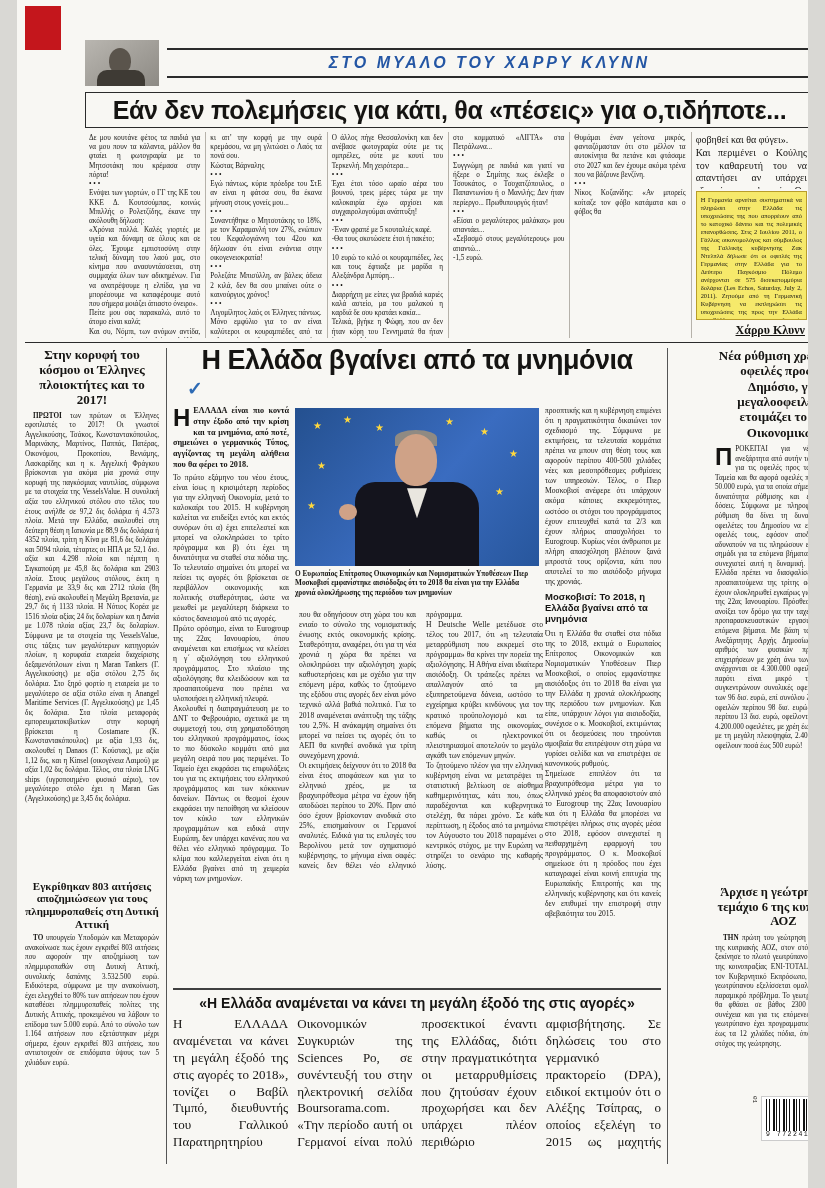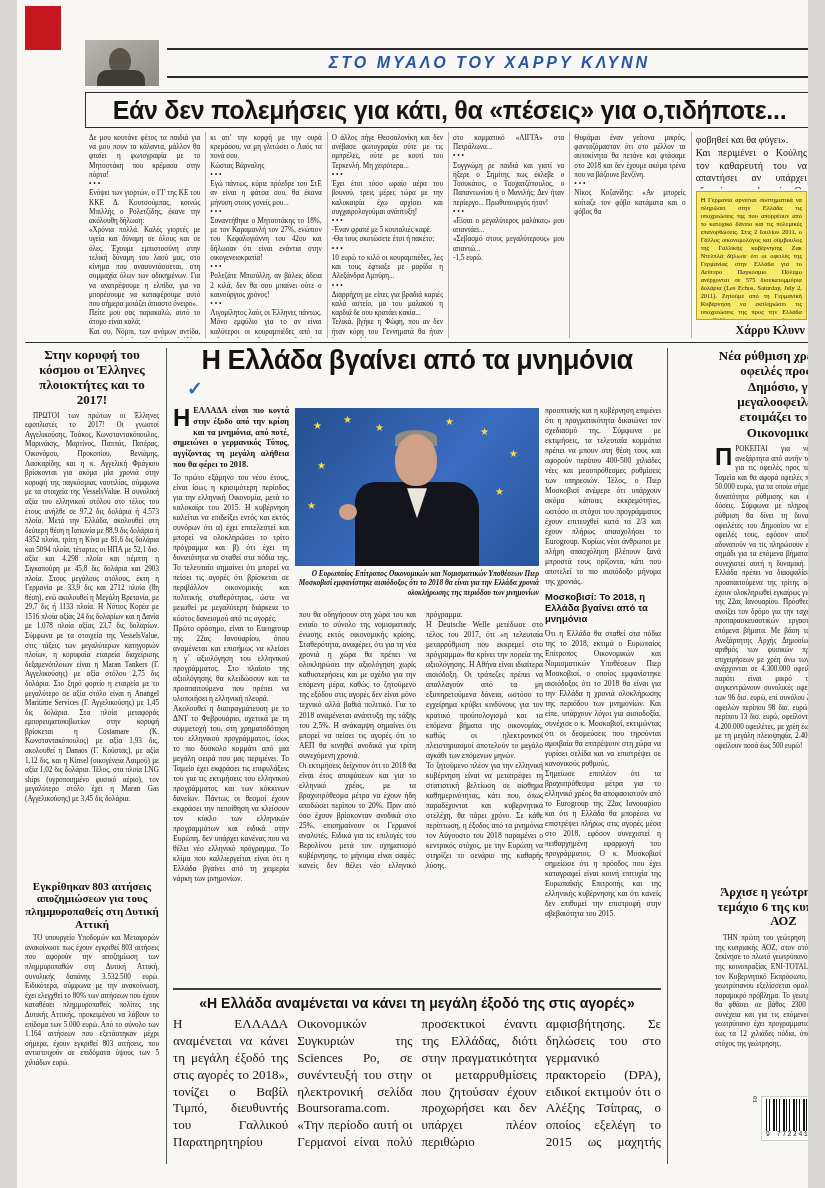--- a/index.html
+++ b/index.html
@@ -20,33 +20,33 @@
             display:flex;align-items:center;justify-content:center;}
   .lead-box span{font-weight:bold;font-size:25px;letter-spacing:-0.3px;}
 
   .klynn{position:absolute;left:68px;top:132px;width:727px;height:206px;display:flex;}
   .kcol{flex:1;padding:2px 5px 0 4px;border-right:1px solid #b6b2aa;font-size:7.2px;line-height:1.28;
         text-align:justify;white-space:pre-line;overflow:hidden;height:204px;}
   .kcol.last{border-right:none;display:flex;flex-direction:column;white-space:normal;}
   .k6top{font-size:10px;line-height:1.28;text-align:justify;white-space:pre-line;height:56px;overflow:hidden;}
   .kbox{background:#f6e96b;border:1px solid #b89d2a;padding:4px;margin-top:2px;font-size:6.4px;line-height:1.25;
         text-align:justify;height:120px;overflow:hidden;}
-  .ksig{font-weight:bold;font-size:12px;text-align:right;padding:3px 2px 0 0;}
+  .ksig{font-weight:bold;font-size:12px;text-align:right;padding:3px 2px 0 0;text-decoration:underline;}
 
   .hrule1{position:absolute;left:8px;top:342px;width:787px;border-top:1.5px solid #2b2b2b;}
   .vrule{position:absolute;top:348px;height:816px;border-left:1px solid #555;}
   .vrule.vl{left:149px;} .vrule.vr{left:650px;}
 
   .leftcol{position:absolute;left:8px;top:348px;width:134px;height:818px;overflow:hidden;}
   .side-head{font-weight:bold;font-size:13px;line-height:1.15;text-align:center;}
   .side-head.sm{font-size:11px;margin-top:10px;}
   .side-body{margin-top:4px;font-size:7.2px;line-height:1.33;text-align:justify;overflow:hidden;}
   .side-body.ships{height:458px;}
   .side-body.floods{height:238px;}
-  .leadword{font-weight:normal;padding-left:8px;}
+  .leadword{font-weight:bold;padding-left:8px;}
 
   .centercol{position:absolute;left:156px;top:346px;width:488px;}
   .main-h1{font-weight:bold;font-size:27px;text-align:center;letter-spacing:-0.5px;line-height:1.05;}
   .main-sub{display:flex;align-items:center;justify-content:flex-start;gap:7px;margin-top:5px;padding-left:14px;}
   .check{color:#2e6bb4;font-weight:bold;font-size:19px;line-height:1;}
   .subtext{font-style:italic;font-weight:600;font-size:16.5px;}
   .article{position:relative;height:562px;margin-top:8px;}
   .flow{font-size:7.6px;line-height:1.32;text-align:justify;white-space:pre-line;}
   .acol{position:absolute;left:0;top:0;width:116px;height:562px;overflow:hidden;}
   .dcol{position:absolute;left:372px;top:0;width:116px;height:562px;overflow:hidden;}
@@ -60,21 +60,21 @@
   .star:nth-of-type(1){left:18px;top:12px;} .star:nth-of-type(2){left:48px;top:6px;}
   .star:nth-of-type(3){left:80px;top:14px;} .star:nth-of-type(4){left:150px;top:8px;}
   .star:nth-of-type(5){left:185px;top:18px;} .star:nth-of-type(6){left:214px;top:40px;}
   .star:nth-of-type(7){left:22px;top:52px;} .star:nth-of-type(8){left:200px;top:78px;}
   .star:nth-of-type(9){left:12px;top:92px;}
   .fig-body{position:absolute;left:60px;top:74px;width:124px;height:84px;background:#14141d;border-radius:20px 26px 0 0;}
   .fig-shirt{position:absolute;left:112px;top:80px;width:20px;height:30px;background:#e9e6df;clip-path:polygon(0 0,100% 0,50% 100%);}
   .fig-head{position:absolute;left:100px;top:26px;width:42px;height:52px;background:#cfa287;border-radius:50% 50% 46% 46%;}
   .fig-hair{position:absolute;left:100px;top:22px;width:42px;height:16px;background:#8f8a83;border-radius:50% 50% 0 0;}
   .fig-hand{position:absolute;left:44px;top:96px;width:18px;height:16px;background:#cfa287;border-radius:50%;}
-  .caption{padding-top:3px;font-size:7.3px;font-weight:bold;font-style:italic;text-align:right;line-height:1.25;height:38px;overflow:hidden;}
+  .caption{padding-top:3px;font-size:7.3px;font-weight:bold;text-align:left;line-height:1.25;height:38px;overflow:hidden;}
   .midflow{position:absolute;left:126px;top:204px;width:244px;height:358px;column-count:2;column-gap:10px;
            font-size:7.6px;line-height:1.32;text-align:justify;white-space:pre-line;overflow:hidden;}
 
   .market{position:absolute;left:156px;top:988px;width:488px;height:178px;border-top:2px solid #404040;padding-top:5px;box-sizing:border-box;}
   .market-h{font-weight:bold;font-size:14px;text-align:center;}
   .market-body{margin-top:5px;column-count:4;column-gap:9px;font-size:13px;line-height:1.3;text-align:justify;height:140px;overflow:hidden;}
 
   .rightcol{position:absolute;left:666px;top:348px;width:137px;height:818px;overflow:hidden;margin-left:32px;}
   .right-head{font-weight:bold;font-size:13px;line-height:1.18;text-align:center;}
   .right-head.cy{font-size:12.5px;margin-top:10px;}
@@ -136,21 +136,21 @@
 • • •
 Διαρρήχτη με είπες για βραδιά καριές καλά αστείο, μα του μαλακού η καρδιά δε σου κρατάει κακία...
 Τελικά, βγήκε η Φώφη, που αν δεν ήταν κόρη του Γεννηματά θα ήταν ίσως πεταλάκια</div>
     <div class="kcol">στο κομματικό «ΛΙΓΓΑ» στα Πετράλωνα...
 • • •
 Συγγνώμη ρε παιδιά και γιατί να ήξερε ο Σημίτης πως έκλεβε ο Τσουκάτος, ο Τσοχατζόπουλος, ο Παπαντωνίου ή ο Μανιλής; Δεν ήταν περίεργο... Πρωθυπουργός ήταν!
 • • •
 «Είσαι ο μεγαλύτερος μαλάκας» μου απαντάει...
 «Σεβασμό στους μεγαλύτερους» μου απαντώ...
 -1,5 ευρώ.</div>
-    <div class="kcol">Θυμάμαι έναν γείτονα μικρός, φανταζόμασταν ότι στο μέλλον τα αυτοκίνητα θα πετάνε και φτάσαμε στο 2018 και δεν έχουμε ακόμα τρένα που να βάζουνε βενζίνη.
+    <div class="kcol">Θυμάμαι έναν γείτονα μικρός, φανταζόμασταν ότι στο μέλλον τα αυτοκίνητα θα πετάνε και φτάσαμε στο 2027 και δεν έχουμε ακόμα τρένα που να βάζουνε βενζίνη.
 • • •
 Νίκος Κοζανίδης: «Αν μπορείς κοίταζε τον φόβο κατάματα και ο φόβος θα</div>
     <div class="kcol last">
       <div class="k6top">φοβηθεί και θα φύγει».
 Και περιμένει ο Κούλης τον καθαρευτή του να απαντήσει αν υπάρχει εξυπνότερη απ’ αυτόν. Θα το ξευχαριστηθούμε μ’ αδέλφια...</div>
       <div class="kbox">Η Γερμανία αρνείται συστηματικά να πληρώσει στην Ελλάδα τις υποχρεώσεις της που απορρέουν από το κατοχικό δάνειο και τις πολεμικές επανορθώσεις. Στις 2 Ιουλίου 2011, ο Γάλλος οικονομολόγος και σύμβουλος της Γαλλικής κυβέρνησης Ζακ Ντελπλά δήλωσε ότι οι οφειλές της Γερμανίας στην Ελλάδα για το Δεύτερο Παγκόσμιο Πόλεμο ανέρχονται σε 575 δισεκατομμύρια δολάρια (Les Echos, Saturday, July 2, 2011). Ζητούμε από τη Γερμανική Κυβέρνηση να εκπληρώσει τις υποχρεώσεις της προς την Ελλάδα καταβάλλοντας τις πολεμικές αποζημιώσεις και το κατοχικό δάνειο. Πληρώνοντας τα χρέη της θα αναλάβει τις ευθύνες της αναλόγως των υλικών ζημιών, των εγκλημάτων και των θηριωδιών που διέπραξε η πολεμική μηχανή των Γερμανών.</div>
       <div class="ksig">Χάρρυ Κλυνν</div>
     </div>
   </div>
 

